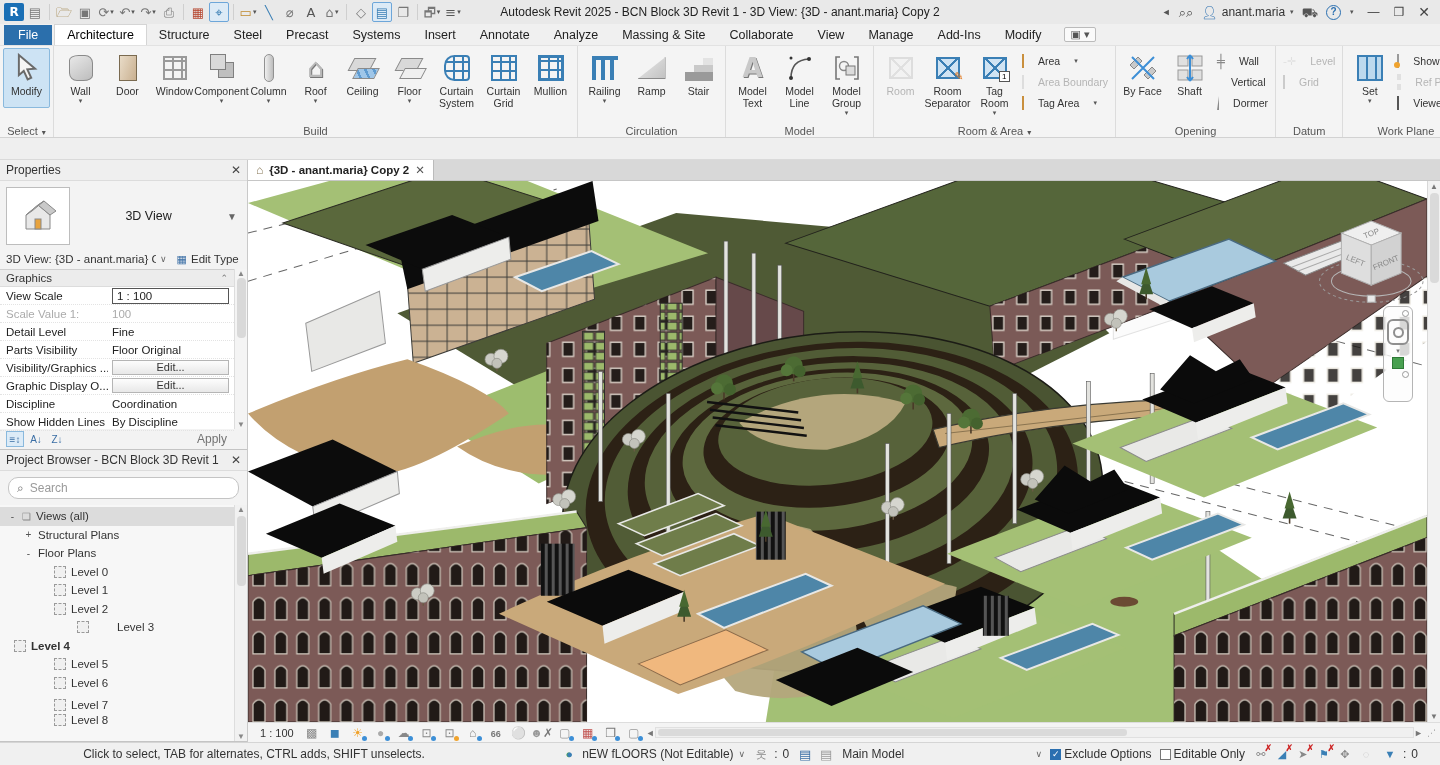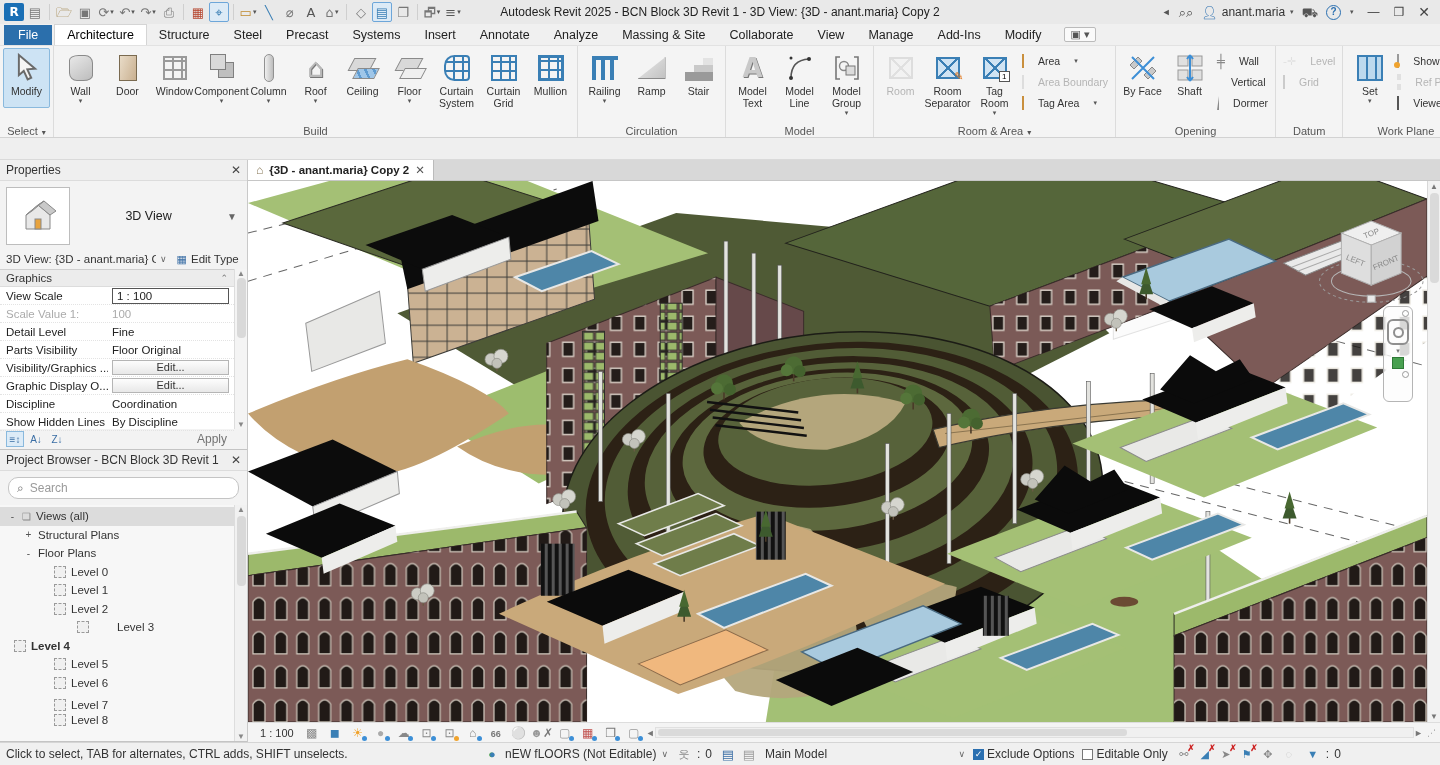--- a/index.html
+++ b/index.html
@@ -144,21 +144,21 @@
   .vicons{display:flex;align-items:center;gap:7px;}
   .vic{width:16px;height:16px;display:flex;align-items:center;justify-content:center;font-size:12px;color:#777;position:relative;}
   .vic.bdot:after{content:"";position:absolute;right:-1px;bottom:0;width:5px;height:5px;border-radius:50%;background:#3d8fd6;}
   .vic.odot:after{content:"";position:absolute;right:-1px;bottom:0;width:5px;height:5px;border-radius:50%;background:#f0a32e;}
   .hscroll{flex:1;display:flex;align-items:center;color:#777;font-size:9px;margin-left:4px;}
   .hscroll .track{flex:1;height:11px;background:#f0f0f0;border:1px solid #e0e0e0;position:relative;}
   .hscroll .hthumb{position:absolute;left:2px;top:1px;height:7px;width:62%;background:#dadada;border-radius:3px;}
   .grip{font-size:9px;color:#999;padding:0 4px;}
 
   
-  .statusbar{height:23px;background:#f0f0f0;border-top:1px solid #d5d5d5;display:flex;align-items:center;font-size:12px;color:#333;padding:0 6px;gap:8px;}
+  .statusbar{height:23px;background:#f0f0f0;border-top:1px solid #d5d5d5;display:flex;align-items:center;font-size:12px;color:#333;padding:0 22px;gap:8px;justify-content:flex-end;}
   .statusbar .prompt{width:470px;overflow:hidden;white-space:nowrap;}
   .sgroup{display:flex;align-items:center;gap:5px;white-space:nowrap;}
   .scheck{display:flex;align-items:center;gap:3px;}
   .cb{width:11px;height:11px;border:1px solid #777;background:#fff;display:inline-flex;align-items:center;justify-content:center;font-size:9px;color:#2a6fb0;}
   .cb.on{background:#2a6fb0;color:#fff;border-color:#2a6fb0;}
   .sic{width:16px;height:16px;display:flex;align-items:center;justify-content:center;font-size:11px;color:#7a9bc0;position:relative;}
   .sic .rx{position:absolute;right:-3px;top:-3px;color:#cc2222;font-size:9px;font-weight:bold;}
   .ddchev{font-size:9px;color:#666;}
 </style>
 </head>

